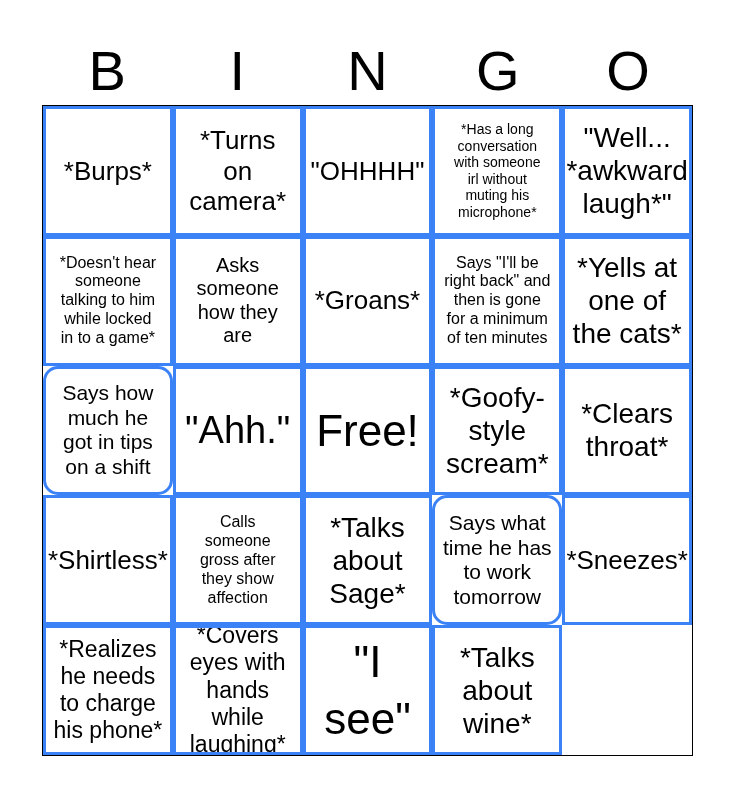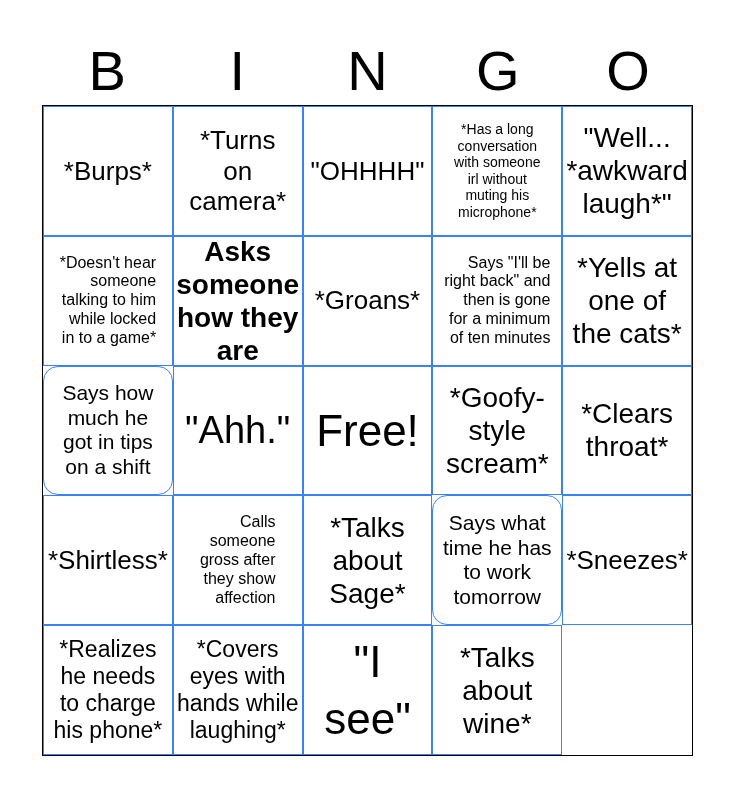--- a/index.html
+++ b/index.html
@@ -25,33 +25,33 @@
     width: 651px; height: 651px;
     box-sizing: border-box;
     border: 1px solid #000;
     display: grid;
     grid-template-columns: repeat(5, 1fr);
     grid-template-rows: repeat(5, 1fr);
     background: #fff;
   }
   .cell {
     box-sizing: border-box;
-    border: 1px solid #3b82f6;
+    border: 3px solid #3b82f6;
     display: flex; align-items: center; justify-content: center;
     text-align: center;
     white-space: pre-line;
     padding: 1px 2px;
     line-height: 1.18;
     overflow: hidden;
   }
   .fs14 { font-size: 14px; }
-  .fs16 { font-size: 16px; text-align: right; }
+  .fs16 { font-size: 16px; }
   .fs21 { font-size: 21px; border-radius: 15px; }
   .fs23 { font-size: 23px; }
-  .fs24 { font-size: 28px; font-weight: bold; }
+  .fs24 { font-size: 20px; }
   .fs26 { font-size: 26px; }
   .fs28 { font-size: 28px; }
   .fs38 { font-size: 38px; }
   .fs44 { font-size: 44px; line-height: 1.3; }
 </style>
 </head>
 <body>
 
 <div class="page">
 

